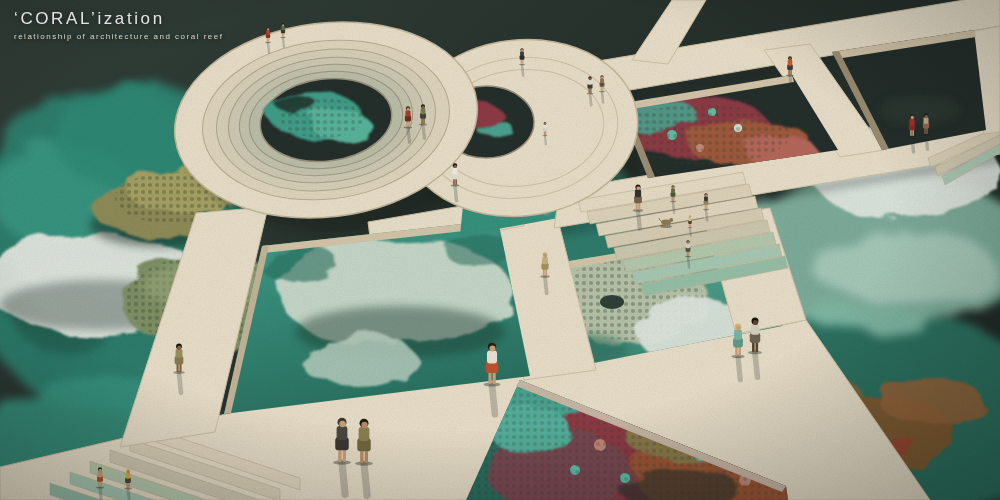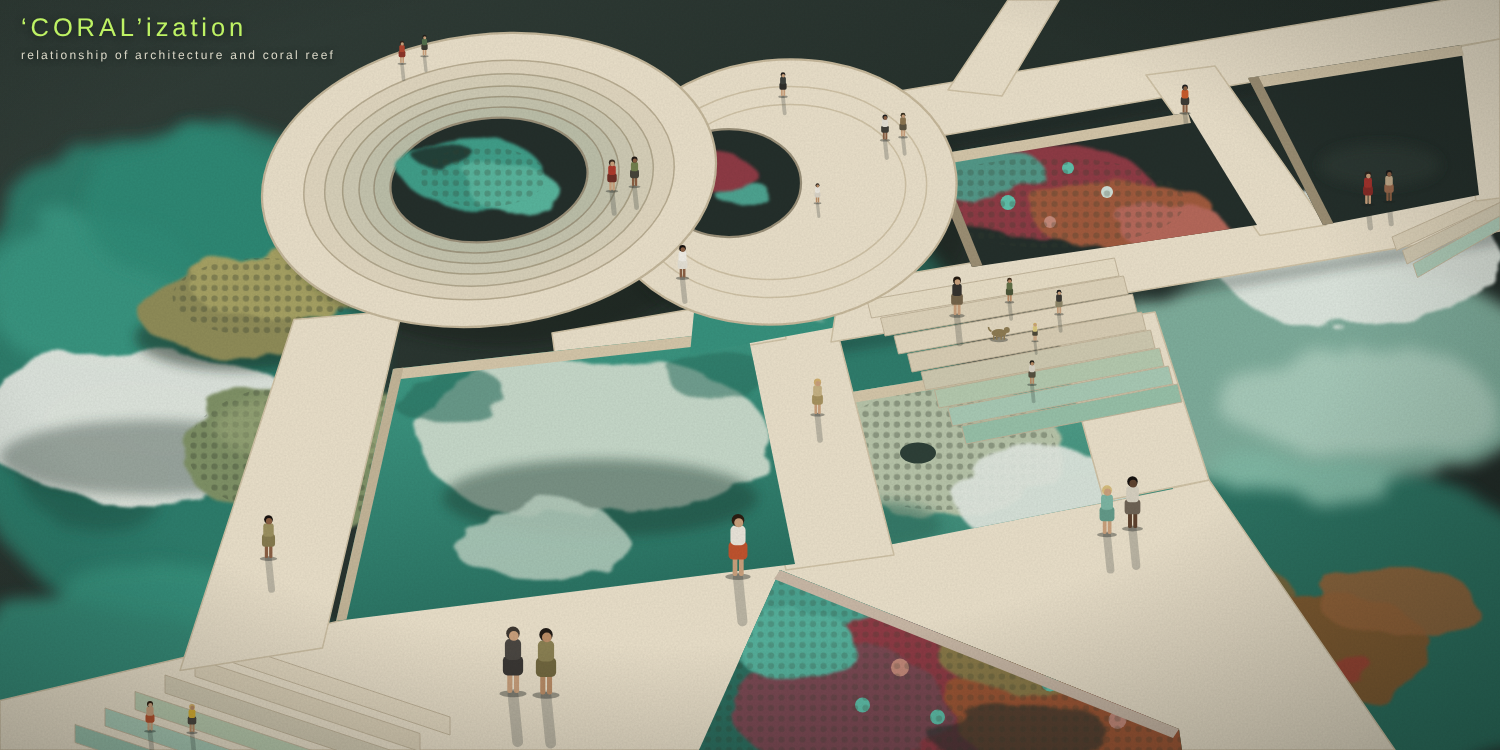--- a/index.html
+++ b/index.html
@@ -1,20 +1,20 @@
 <!DOCTYPE html>
 <html><head>
 <meta charset="utf-8">
 <style>
   html,body{margin:0;padding:0;background:#1c2422;}
   .stage{position:relative;width:1000px;height:500px;overflow:hidden;background:#2b3733;
          font-family:"Liberation Sans",sans-serif;}
   .stage svg{position:absolute;left:0;top:0;}
   .title-block{position:absolute;left:14px;top:9px;z-index:10;pointer-events:none;}
-  .title{font-size:17px;font-weight:400;letter-spacing:2.6px;color:#bef264;
+  .title{font-size:17px;font-weight:400;letter-spacing:2.6px;color:#e5e5e5;
          text-shadow:0 1px 5px rgba(10,16,13,.5);}
   .subtitle{font-size:8px;font-weight:400;letter-spacing:1.5px;color:#dbd8c8;margin-top:3px;
          text-shadow:0 1px 4px rgba(10,16,13,.5);}
 </style>
 </head>
 <body>
 
 <div class="stage">
 
 <svg width="1000" height="500" viewBox="0 0 1000 500">

